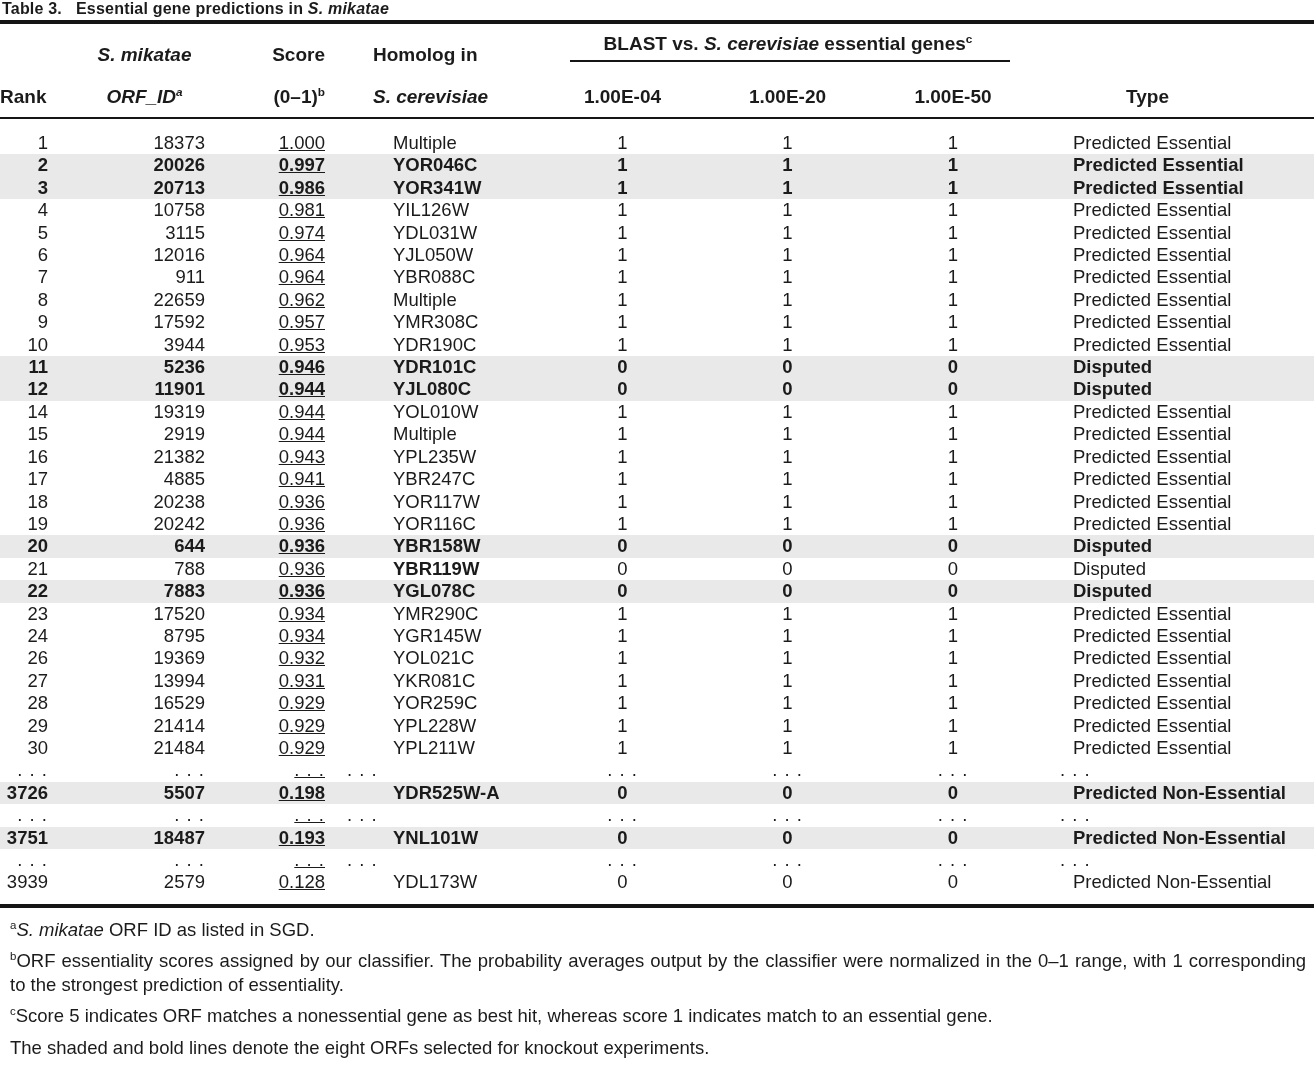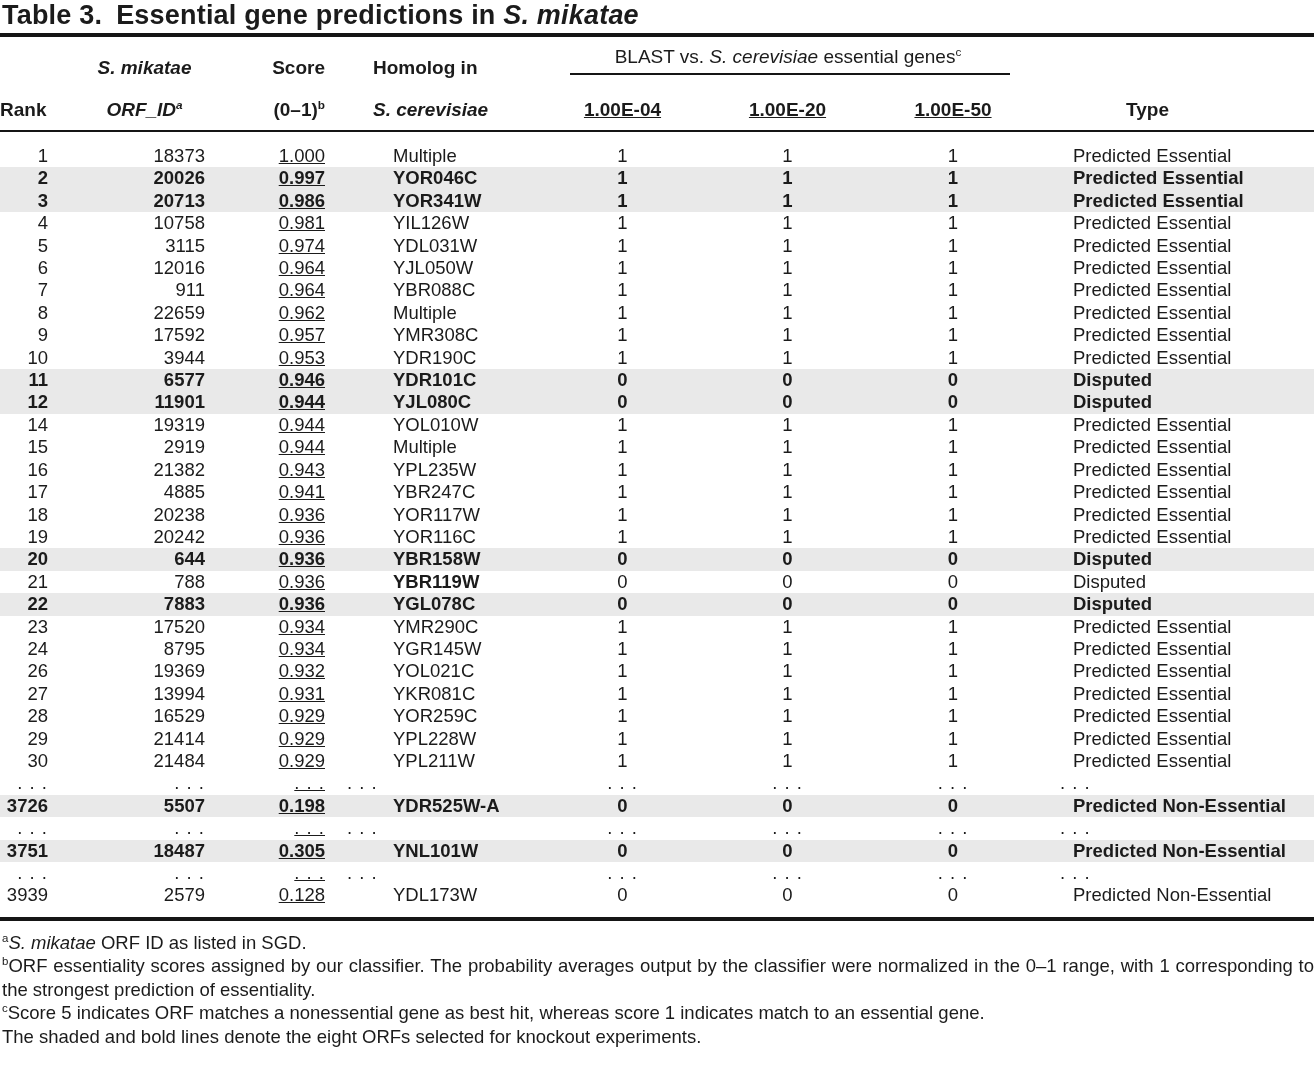--- a/index.html
+++ b/index.html
@@ -11,21 +11,21 @@
   body{
     width:1314px;
     font-family:"Liberation Sans", sans-serif;
     color:var(--ink);
     -webkit-font-smoothing:antialiased;
   }
   .page{width:1314px;}
 
   
   .title{
-    font-size:27px;
+    font-size:16px;
     font-weight:bold;
     padding:0 0 2px 2px;
     border-bottom:4px solid var(--rule);
     letter-spacing:.2px;
     white-space:nowrap;
   }
   .t-label{margin-right:14px;}
   .t-species{font-style:italic;}
 
   
@@ -44,24 +44,24 @@
   col.w-e50{width:166px;}
   col.w-type{width:278px;}
 
   thead th{font-weight:bold;font-size:19px;padding:0;}
   .rowA th{height:42px;vertical-align:bottom;}
   .rowB th{height:42px;vertical-align:bottom;padding-bottom:9px;border-bottom:2.5px solid var(--rule);}
   .h-rank{text-align:left;}
   .h-orf{text-align:center;padding-left:26px;}
   .h-score{text-align:right;padding-left:30px;}
   .h-homolog{text-align:left;padding-left:48px;}
-  .h-e{text-align:center;text-decoration:underline;}
+  .h-e{text-align:center;}
   .h-type{text-align:center;padding-right:55px;}
   .blast-head{padding:0;vertical-align:bottom;}
-  .blast-label{text-align:center;font-size:19px;font-weight:normal;padding-bottom:5px;white-space:nowrap;}
+  .blast-label{text-align:center;font-size:19px;font-weight:bold;padding-bottom:5px;white-space:nowrap;}
   .blast-rule{border-bottom:2.5px solid var(--rule);margin:0 26px 4px 30px;height:0;}
   .it{font-style:italic;}
   sup{font-size:62%;vertical-align:super;line-height:0;}
 
   tbody td{
     font-size:18.5px;
     line-height:22.4px;
     padding:0;
     vertical-align:middle;
     white-space:nowrap;
@@ -82,21 +82,21 @@
   tr.dots td.c-homolog{padding-left:22px;}
   tr.dots td.c-type{padding-left:24px;}
 
   
   .footnotes{
     margin-top:10px;
     font-size:18.5px;
     line-height:23.5px;
     padding-left:2px;
   }
-  .footnotes p{margin:0;}
+  .footnotes p{margin:8px;}
   .footnotes .just{text-align:justify;}
 </style>
 </head>
 <body>
 
 <div class="page">
 
   <div class="title">
     <span class="t-label">Table 3.</span><span>Essential gene predictions in </span><span class="t-species">S. mikatae</span>
   </div>
@@ -231,21 +231,21 @@
           <td class="c-orf">3944</td>
           <td class="c-score">0.953</td>
           <td class="c-homolog">YDR190C</td>
           <td class="c-e">1</td>
           <td class="c-e">1</td>
           <td class="c-e">1</td>
           <td class="c-type">Predicted Essential</td>
         </tr>
         <tr class="shaded bold">
           <td class="c-rank">11</td>
-          <td class="c-orf">6577</td>
+          <td class="c-orf">5236</td>
           <td class="c-score">0.946</td>
           <td class="c-homolog">YDR101C</td>
           <td class="c-e">0</td>
           <td class="c-e">0</td>
           <td class="c-e">0</td>
           <td class="c-type">Disputed</td>
         </tr>
         <tr class="shaded bold">
           <td class="c-rank">12</td>
           <td class="c-orf">11901</td>
@@ -442,21 +442,21 @@
           <td class="c-score">. . .</td>
           <td class="c-homolog">. . .</td>
           <td class="c-e">. . .</td>
           <td class="c-e">. . .</td>
           <td class="c-e">. . .</td>
           <td class="c-type">. . .</td>
         </tr>
         <tr class="shaded bold">
           <td class="c-rank">3751</td>
           <td class="c-orf">18487</td>
-          <td class="c-score">0.305</td>
+          <td class="c-score">0.193</td>
           <td class="c-homolog">YNL101W</td>
           <td class="c-e">0</td>
           <td class="c-e">0</td>
           <td class="c-e">0</td>
           <td class="c-type">Predicted Non-Essential</td>
         </tr>
         <tr class="dots">
           <td class="c-rank">. . .</td>
           <td class="c-orf">. . .</td>
           <td class="c-score">. . .</td>

